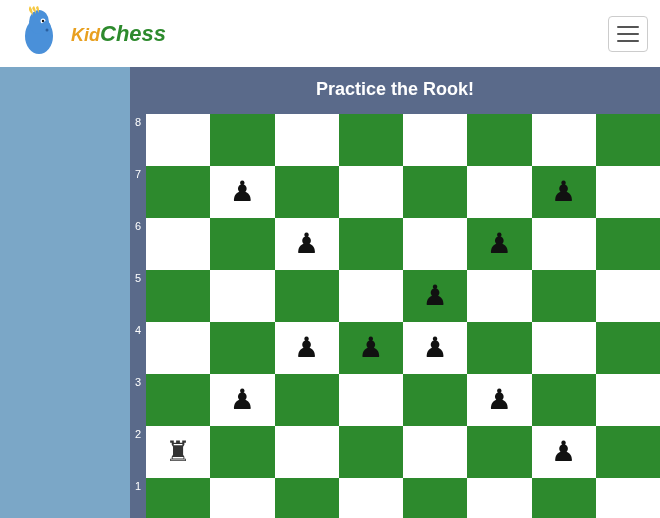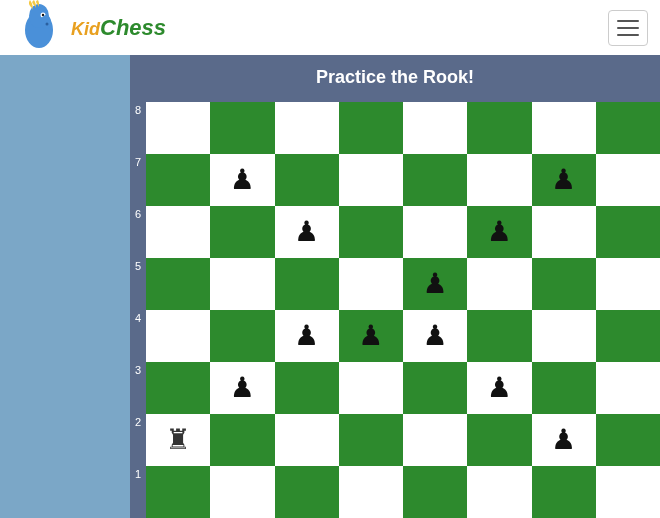--- a/index.html
+++ b/index.html
@@ -11,21 +11,21 @@
       font-family: Arial, sans-serif;
       background: linear-gradient(135deg, #a8c4e0 0%, #c8a8b8 100%);
     }
 
     
     .header {
       display: flex;
       align-items: center;
       justify-content: space-between;
       background: white;
-      height: 55px;
+      height: 67px;
       padding: 0 12px;
       position: relative;
       z-index: 10;
     }
 
     .logo-area {
       display: flex;
       align-items: center;
       gap: 4px;
     }

